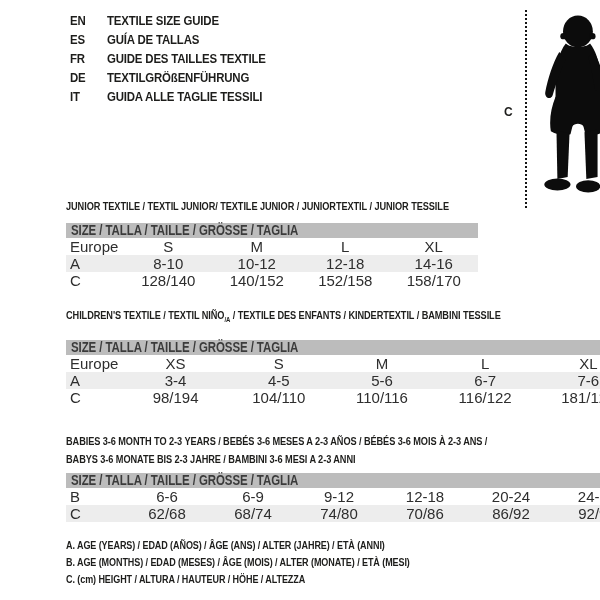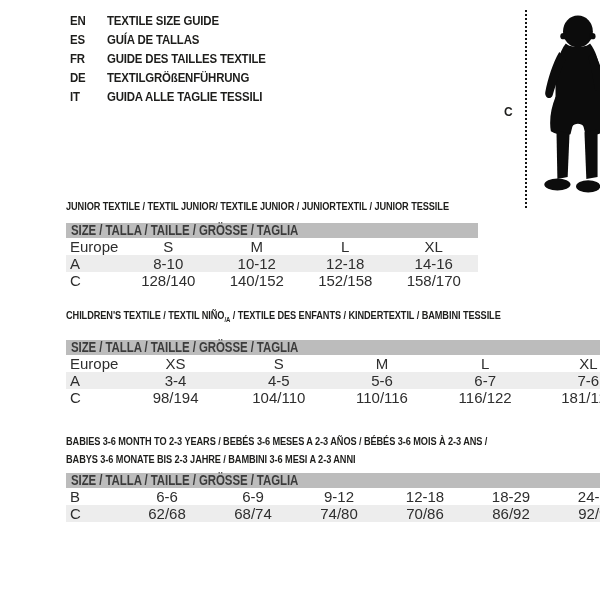--- a/index.html
+++ b/index.html
@@ -191,30 +191,35 @@
           <col>
           <col>
         </colgroup>
       <tbody>
           <tr>
         <td class="lbl">B</td>
         <td>6-6</td>
         <td>6-9</td>
         <td>9-12</td>
         <td>12-18</td>
-        <td>18-29</td>
+        <td>20-24</td>
         <td>24-36</td>
       </tr>
       <tr class="shade">
         <td class="lbl">C</td>
         <td>62/68</td>
         <td>68/74</td>
         <td>74/80</td>
         <td>70/86</td>
         <td>86/92</td>
         <td>92/98</td>
       </tr>
     </tbody>
       </table>
   </div>
 
+  <div class="legend">
+    <div class="legend-line">A. AGE (YEARS) / EDAD (AÑOS) / ÂGE (ANS) / ALTER (JAHRE) / ETÀ (ANNI)</div>
+    <div class="legend-line">B. AGE (MONTHS) / EDAD (MESES) / ÂGE (MOIS) / ALTER (MONATE) / ETÀ (MESI)</div>
+    <div class="legend-line">C. (cm) HEIGHT / ALTURA / HAUTEUR / HÖHE / ALTEZZA</div>
+  </div>
 
 </div>
 
 </body></html>

